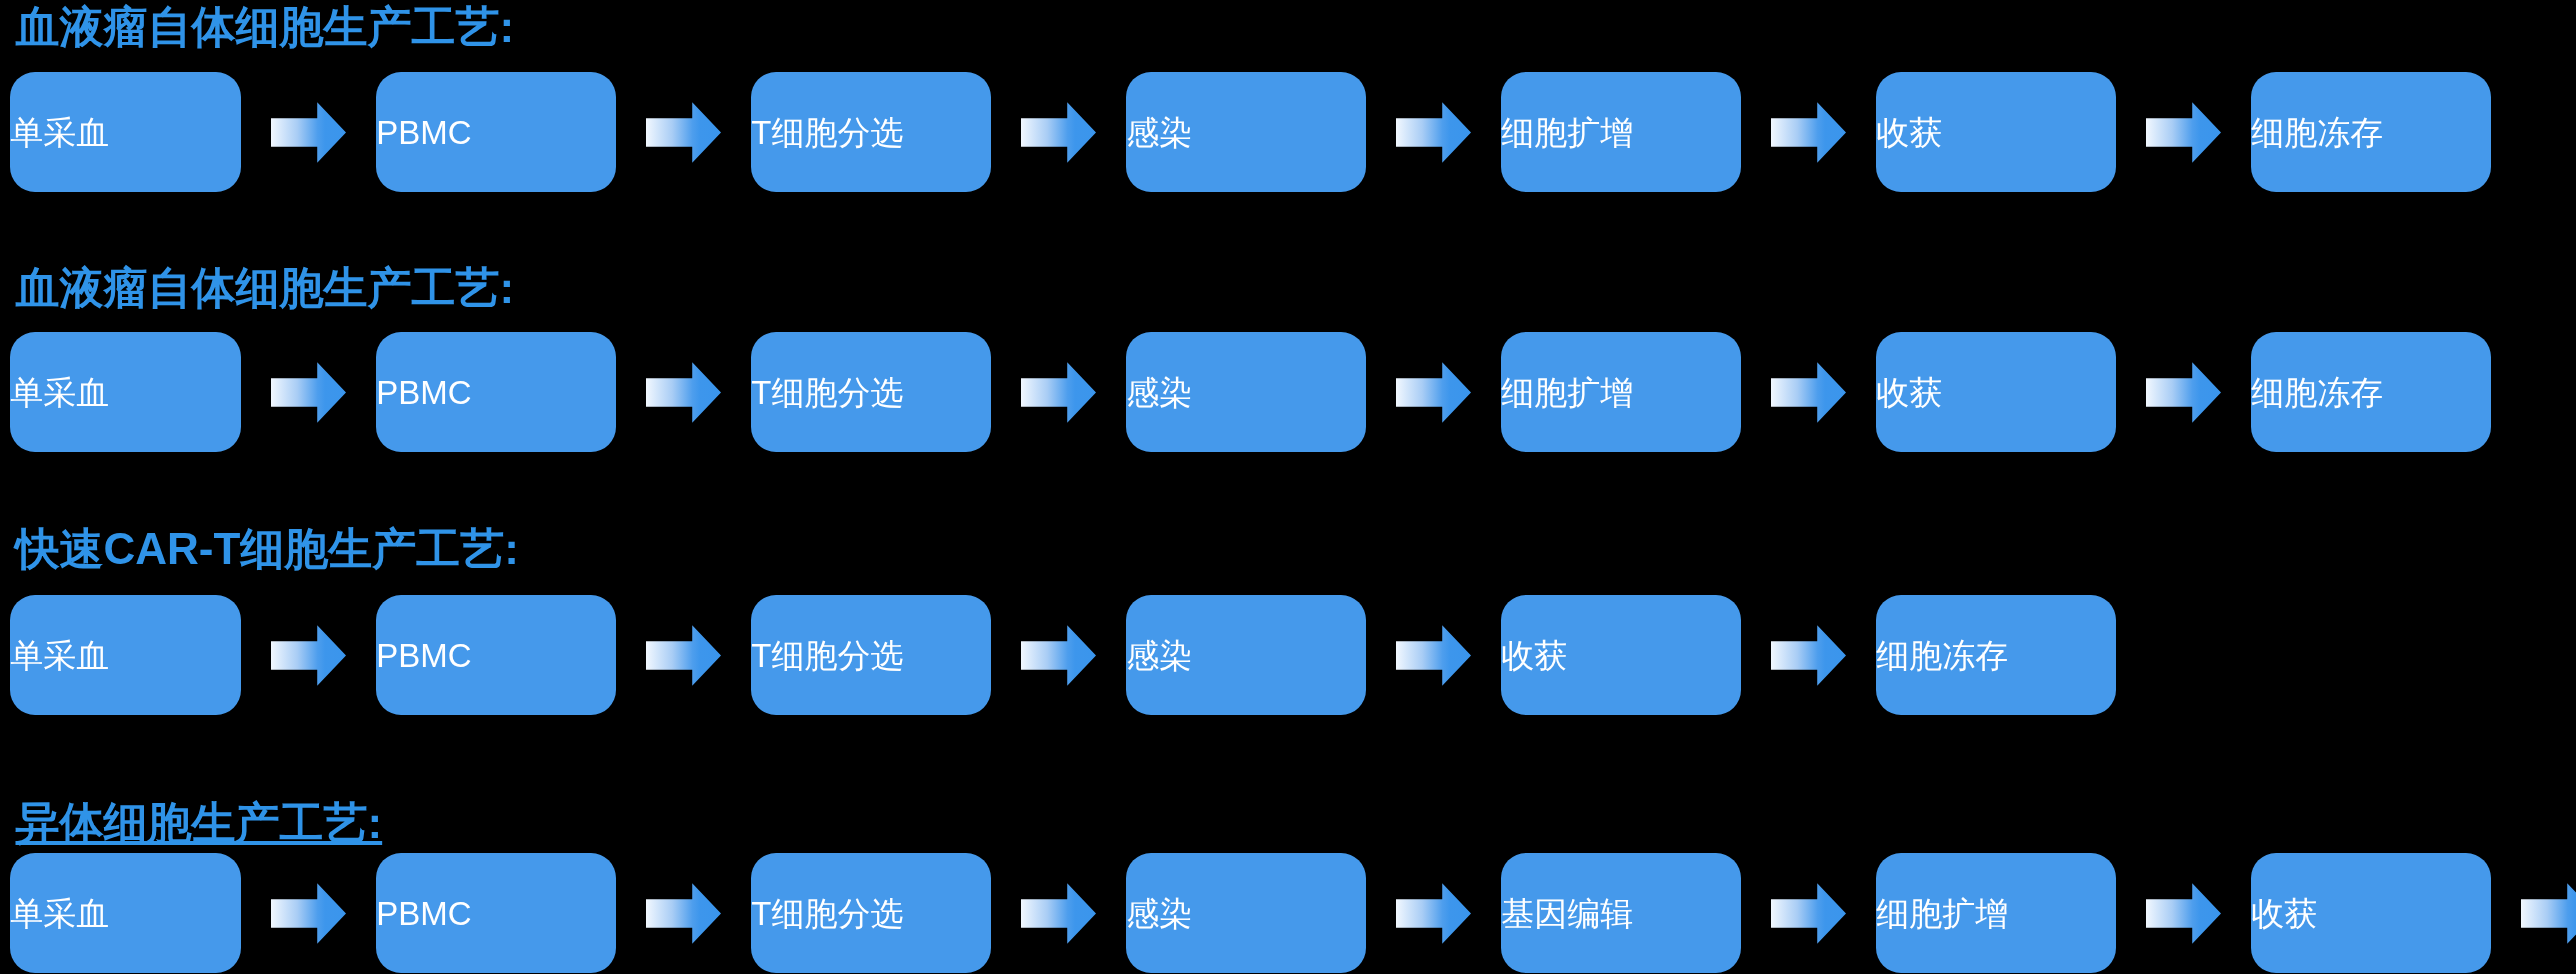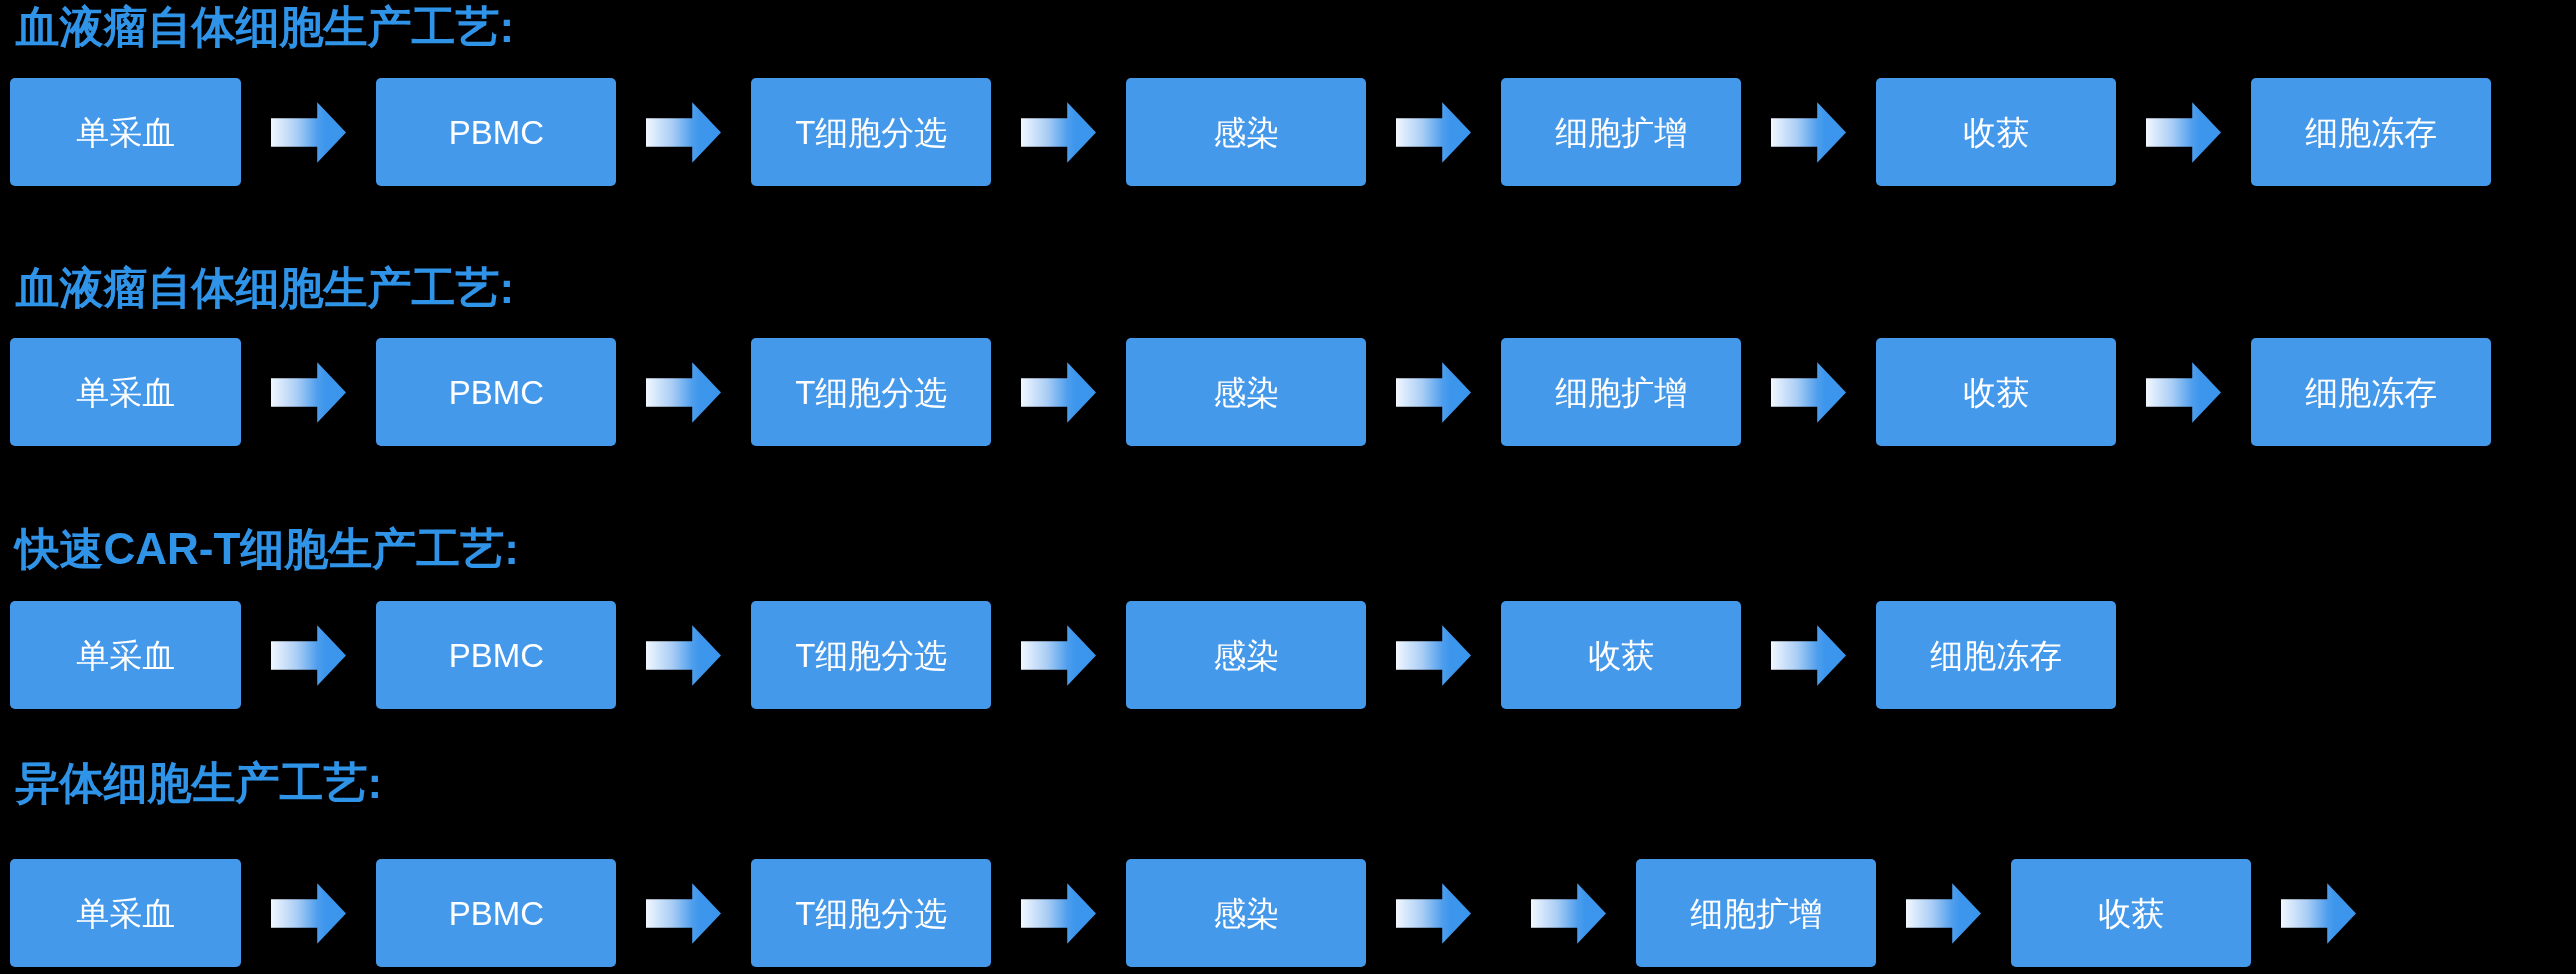--- a/index.html
+++ b/index.html
@@ -19,43 +19,42 @@
     left: 15.5px;
     font-size: 44px;
     font-weight: bold;
     line-height: 38px;
     color: var(--title-color, #2F93E8);
     white-space: nowrap;
   }
   .section-title.t0 { top: 8.2px; }
   .section-title.t1 { top: 269px; }
   .section-title.t2 { top: 530px; text-align: right; }
-  .section-title.t3 { top: 764px; }
+  .section-title.t3 { top: 804px; text-decoration: underline; }
 
   .flow-row {
     position: absolute;
     left: 10.3px;
     height: 120px;
     display: flex;
     align-items: center;
   }
   .flow-row.r0 { top: 72px; }
   .flow-row.r1 { top: 332px; }
   .flow-row.r2 { top: 595px; }
   .flow-row.r3 { top: 853px; }
 
   .box {
     width: 240px;
-    height: 108px;
+    height: 120px;
     flex: 0 0 auto;
     background: var(--box-fill, #4599EB);
-    border-radius: 5px;
+    border-radius: 25px;
     display: flex;
     align-items: center;
-    justify-content: center;
   }
   .box.first { width: 231px; }
   .box span {
     color: var(--box-text, #FFFFFF);
     font-size: 33px;
     line-height: 1;
     white-space: nowrap;
   }
   .arrow {
     flex: 0 0 auto;
@@ -224,20 +223,23 @@
     </div>
     <svg class="arrow" width="75" height="61" viewBox="0 0 146 118">
       <polygon points="0,31.5 90,31.5 90,0 146,59 90,118 90,86.5 0,86.5" fill="url(#arrowGrad)"></polygon>
     </svg>
     <div class="box">
       <span>感染</span>
     </div>
     <svg class="arrow" width="75" height="61" viewBox="0 0 146 118">
       <polygon points="0,31.5 90,31.5 90,0 146,59 90,118 90,86.5 0,86.5" fill="url(#arrowGrad)"></polygon>
     </svg>
+    <div class="box">
+      <span>基因编辑</span>
+    </div>
     <svg class="arrow" width="75" height="61" viewBox="0 0 146 118">
       <polygon points="0,31.5 90,31.5 90,0 146,59 90,118 90,86.5 0,86.5" fill="url(#arrowGrad)"></polygon>
     </svg>
     <div class="box">
       <span>细胞扩增</span>
     </div>
     <svg class="arrow" width="75" height="61" viewBox="0 0 146 118">
       <polygon points="0,31.5 90,31.5 90,0 146,59 90,118 90,86.5 0,86.5" fill="url(#arrowGrad)"></polygon>
     </svg>
     <div class="box">

